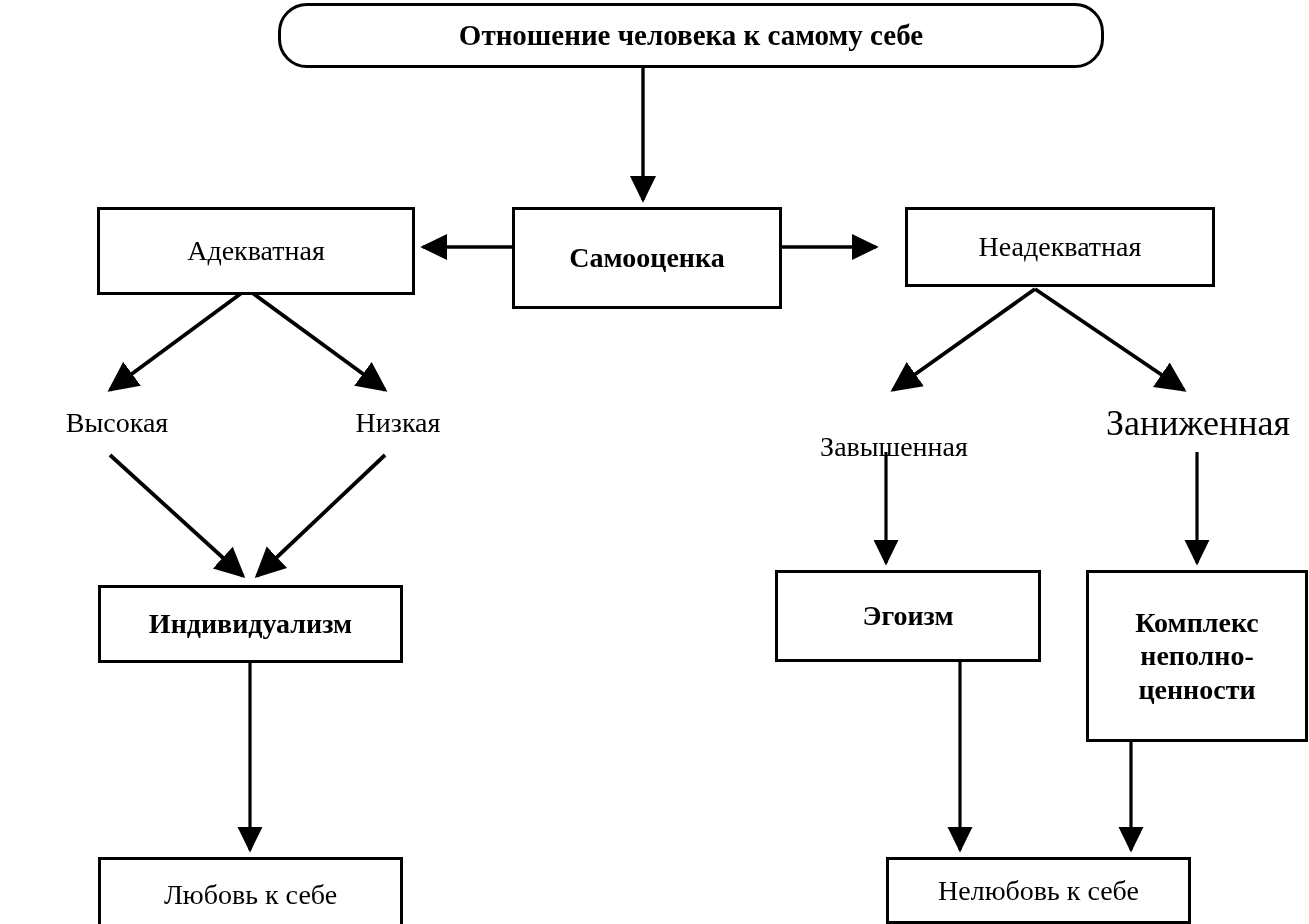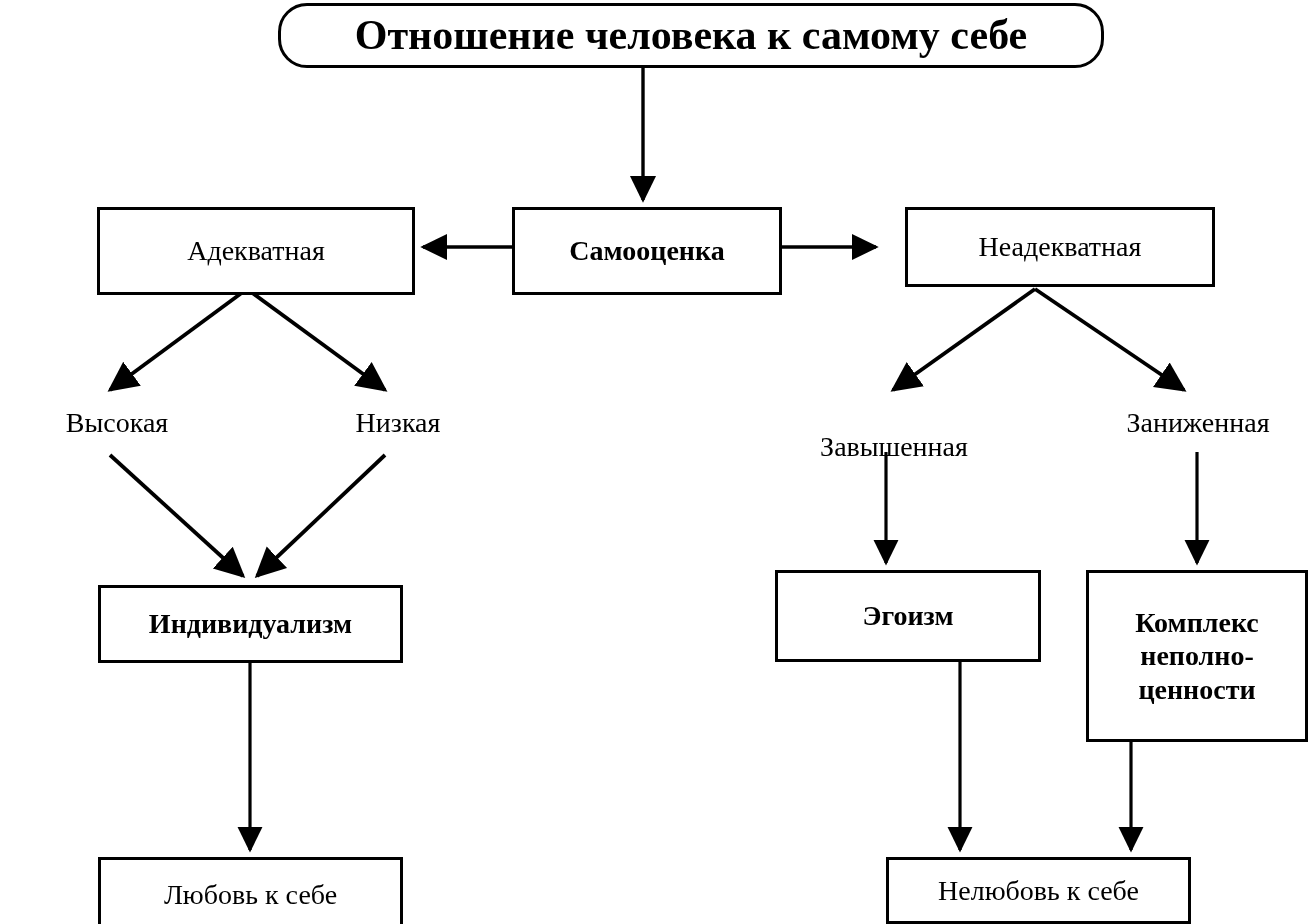--- a/index.html
+++ b/index.html
@@ -45,29 +45,29 @@
     display: block;
     width: 100%;
     white-space: pre-line;
     padding: 0 6px;
     box-sizing: border-box;
   }
   .bold .node-label { font-weight: 700; }
   .reg  .node-label { font-weight: 400; }
 
   
-  #node-title      { left: 278px;  top: 3px;   width: 826px; height: 65px;  font-size: 42px; border-radius: 29px; }
-  #node-self       { left: 512px;  top: 207px; width: 270px; height: 88px;  font-size: 28px; justify-content: flex-end; }
+  #node-title      { left: 278px;  top: 3px;   width: 826px; height: 65px;  font-size: 29px; border-radius: 29px; }
+  #node-self       { left: 512px;  top: 207px; width: 270px; height: 102px;  font-size: 28px; justify-content: flex-end; }
   #node-adequate   { left: 97px;   top: 207px; width: 318px; height: 88px;  font-size: 28px; }
   #node-inadequate { left: 884px;  top: 207px; width: 310px; height: 80px;  font-size: 28px; margin-left: 21px; }
 
   #node-high       { left: 22px;   top: 400px; width: 190px; height: 46px;  font-size: 28px; }
   #node-low        { left: 318px;  top: 400px; width: 160px; height: 46px;  font-size: 28px; }
   #node-inflated   { left: 780px;  top: 424px; width: 228px; height: 46px;  font-size: 28px; }
-  #node-deflated   { left: 1088px; top: 400px; width: 220px; height: 46px;  font-size: 28px; }
+  #node-deflated   { left: 1088px; top: 400px; width: 220px; height: 46px;  font-size: 36px; }
 
   #node-individual { left: 98px;   top: 585px; width: 305px; height: 78px;  font-size: 28px; }
   #node-egoism     { left: 775px;  top: 570px; width: 266px; height: 92px;  font-size: 28px; }
   #node-complex    { left: 1086px; top: 570px; width: 222px; height: 172px; font-size: 28px; }
 
   #node-selflove   { left: 98px;   top: 857px; width: 305px; height: 76px;  font-size: 28px; }
   #node-selfdislike{ left: 886px;  top: 857px; width: 305px; height: 67px;  font-size: 28px; }
 </style>
 </head>
 <body>

